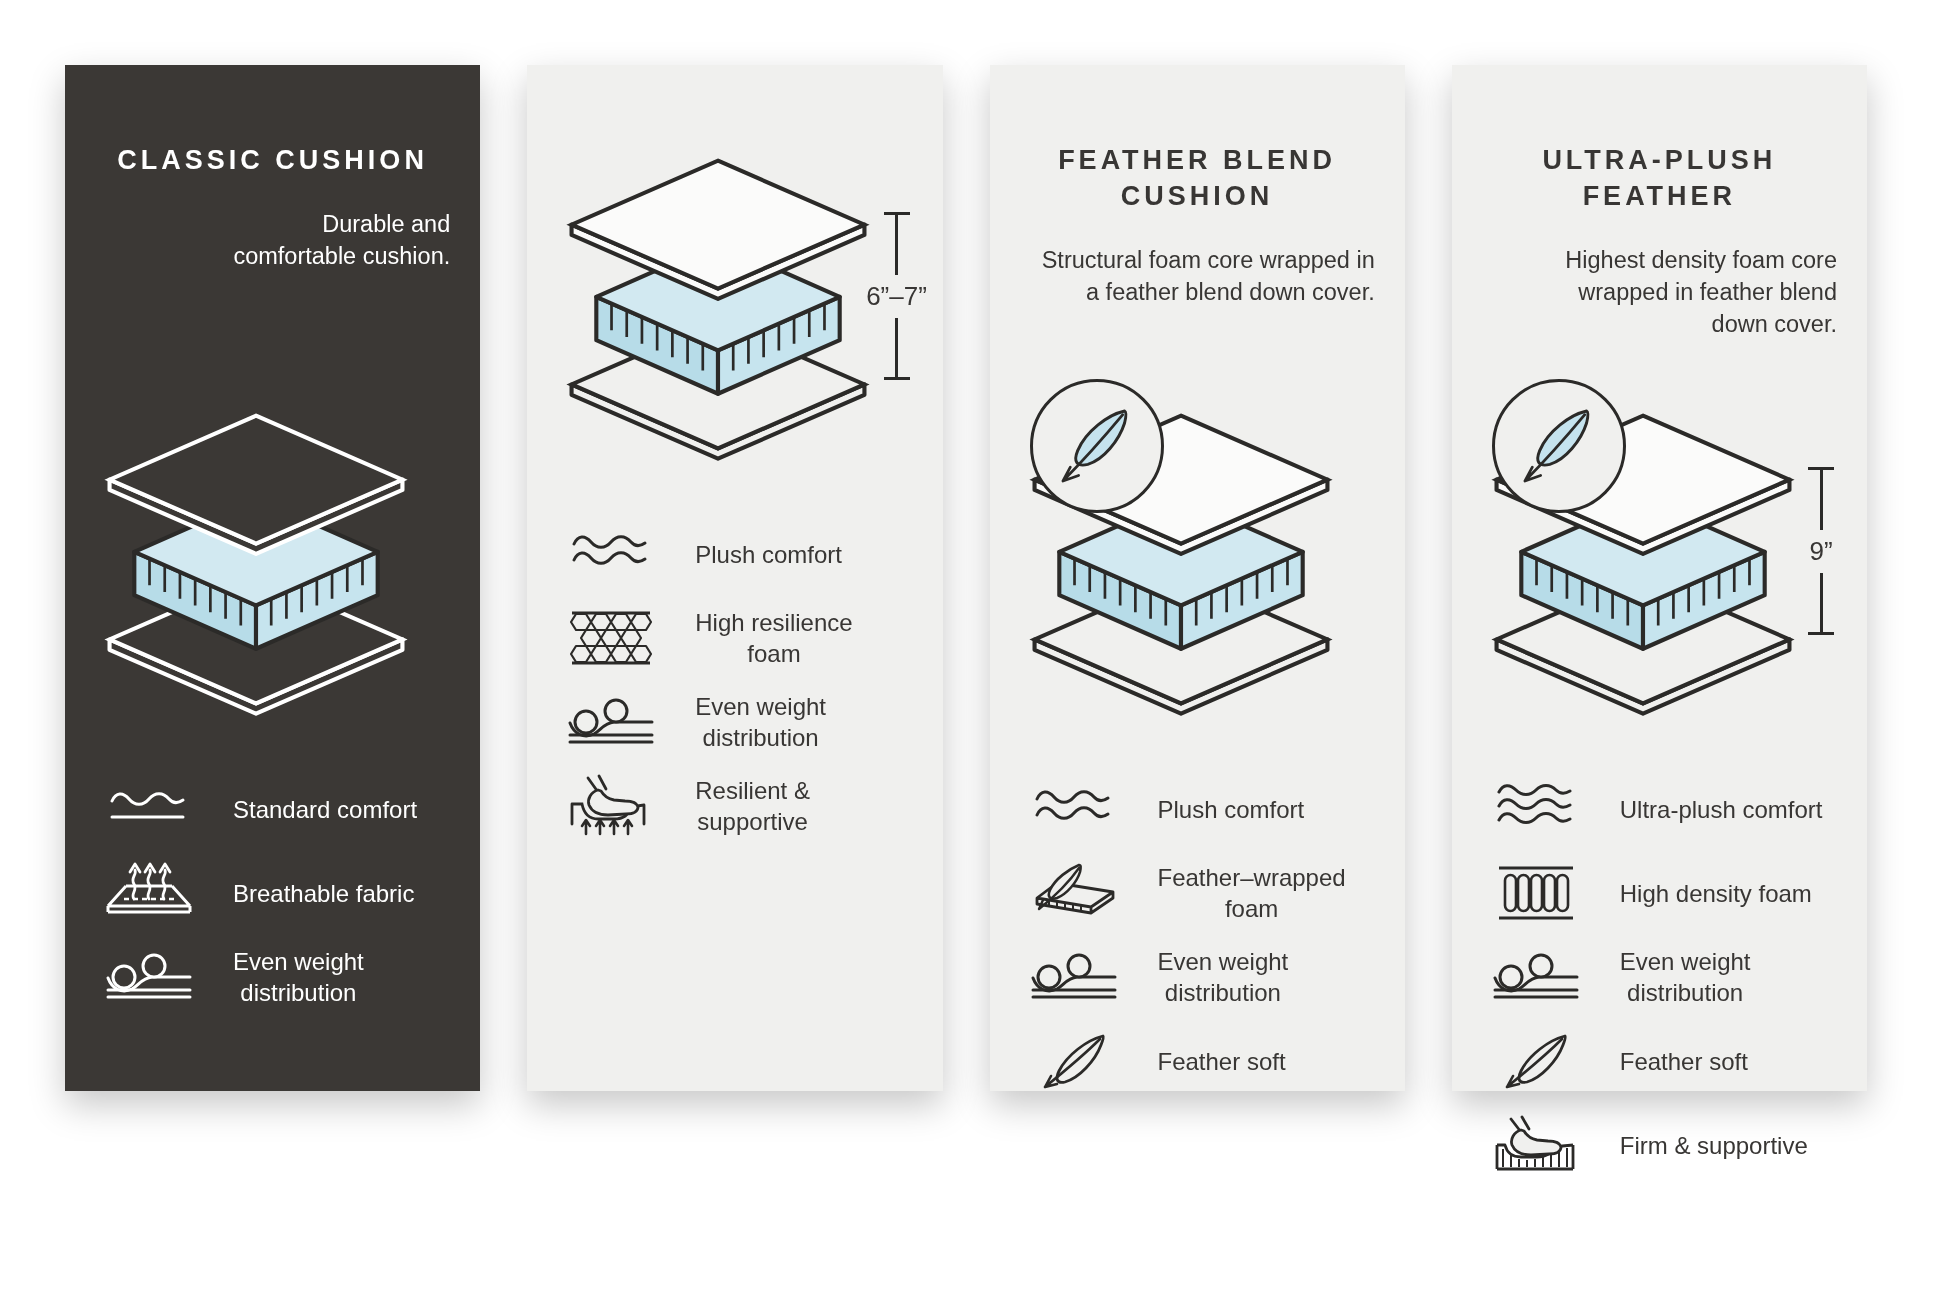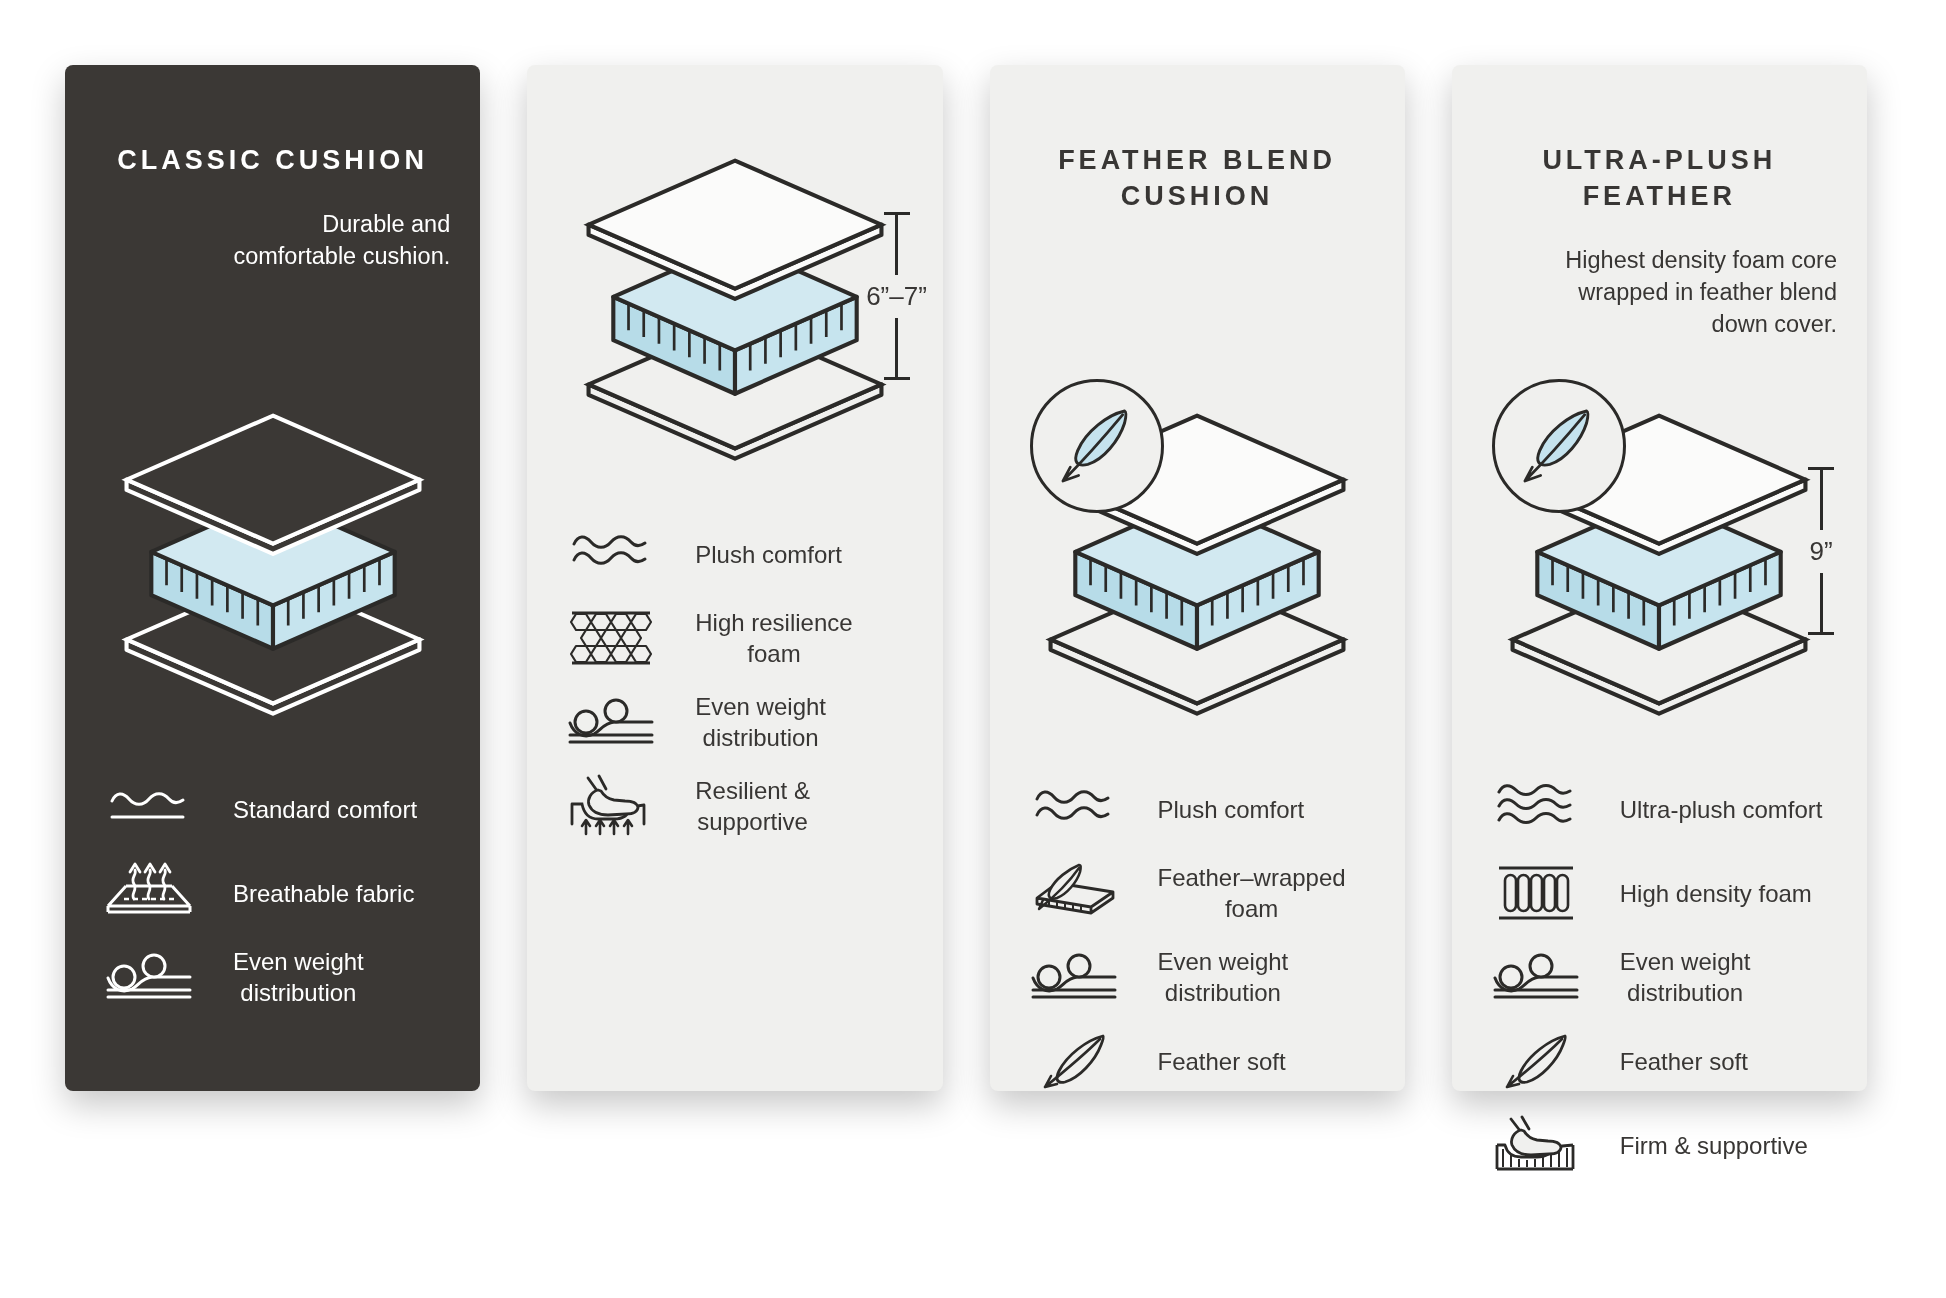--- a/index.html
+++ b/index.html
@@ -1,28 +1,28 @@
 <!DOCTYPE html>
 <html><head>
 <meta charset="utf-8">
 <style>
   html,body{margin:0;padding:0;background:#ffffff;}
   body{width:1946px;height:1298px;overflow:hidden;font-family:"Liberation Sans", sans-serif;}
   .board{display:flex;gap:47px;padding:65px 79px 71px 65px;height:1162px;box-sizing:border-box;}
-  .card{flex:1 1 0;border-radius:8px;box-shadow:0 14px 34px rgba(0,0,0,.22);
+  .card{flex:1 1 0;border-radius:0;box-shadow:0 14px 34px rgba(0,0,0,.22);
         padding:77px 26px 0 26px;box-sizing:border-box;position:relative;}
   .card.light{--card-bg:#f0f0ee;--ink:#2b2a28;--txt:#383634;--panel-fill:#fbfbfa;--panel-fill2:#f0f0ee;--panel-stroke:#2b2a28;
         background:var(--card-bg);color:var(--txt);}
   .card.dark{--card-bg:#3b3835;--ink:#ffffff;--txt:#ffffff;--panel-fill:#3b3835;--panel-fill2:#3b3835;--panel-stroke:#ffffff;
         background:var(--card-bg);color:#ffffff;}
   .card-header{min-height:255px;}
   .title{font-size:27px;line-height:36px;font-weight:700;letter-spacing:4px;text-align:center;
          white-space:pre-line;margin:0;}
   .desc{font-size:23.5px;line-height:32px;text-align:right;white-space:pre-line;margin:30px 4px 0 4px;}
-  .illustration{height:320px;position:relative;display:flex;justify-content:center;}
+  .illustration{height:320px;position:relative;display:flex;}
   .cushion-svg{width:330px;height:322px;flex:none;}
   .panel-face{fill:var(--panel-fill);stroke:var(--panel-stroke);stroke-width:4;}
   .panel-face2{fill:var(--panel-fill2);stroke:var(--panel-stroke);stroke-width:4;}
   .panel-rim{fill:var(--panel-fill);stroke:var(--panel-stroke);stroke-width:4;stroke-linejoin:round;}
   .panel-rim2{fill:var(--panel-fill2);stroke:var(--panel-stroke);stroke-width:4;stroke-linejoin:round;}
   .foam-top{fill:#d2e9f1;stroke:#2b2a28;stroke-width:4;stroke-linejoin:round;}
   .foam-left{fill:#b7dce8;stroke:#2b2a28;stroke-width:4;stroke-linejoin:round;}
   .foam-right{fill:#c6e4ee;stroke:#2b2a28;stroke-width:4;stroke-linejoin:round;}
   .stripes{fill:none;stroke:#2b2a28;stroke-width:2.6;}
   .badge{position:absolute;left:14px;top:-18px;width:128px;height:128px;border-radius:50%;
@@ -236,20 +236,22 @@
     <span class="f-label">Resilient &amp;
 supportive</span>
   </li>
       </ul>
   </section>
 
   <section class="card light">
     <div class="card-header">
       <h2 class="title">FEATHER BLEND
 CUSHION</h2>
+      <p class="desc">Structural foam core wrapped in
+a feather blend down cover.</p>
     </div>
     <div class="illustration">
         <svg class="cushion-svg" viewBox="0 0 320 312">
     <path class="panel-rim2" d="M18,235 L160,297 L302,235 L302,245 L160,307 L18,245 Z"></path>
     <path class="panel-face2" d="M160,173 L302,235 L160,297 L18,235 Z"></path>
     <path class="foam-left" d="M42,150 L160,202 L160,244 L42,192 Z"></path>
     <path class="foam-right" d="M160,202 L278,150 L278,192 L160,244 Z"></path>
     <path class="foam-top" d="M160,98 L278,150 L160,202 L42,150 Z"></path>
     <path class="stripes" d="M56.75,156.5 v26 M71.5,163 v26 M86.25,169.5 v26 M101,176 v26 M115.75,182.5 v26 M130.5,189 v26 M145.25,195.5 v26
                              M174.75,195.5 v26 M189.5,189 v26 M204.25,182.5 v26 M219,176 v26 M233.75,169.5 v26 M248.5,163 v26 M263.25,156.5 v26"></path>

